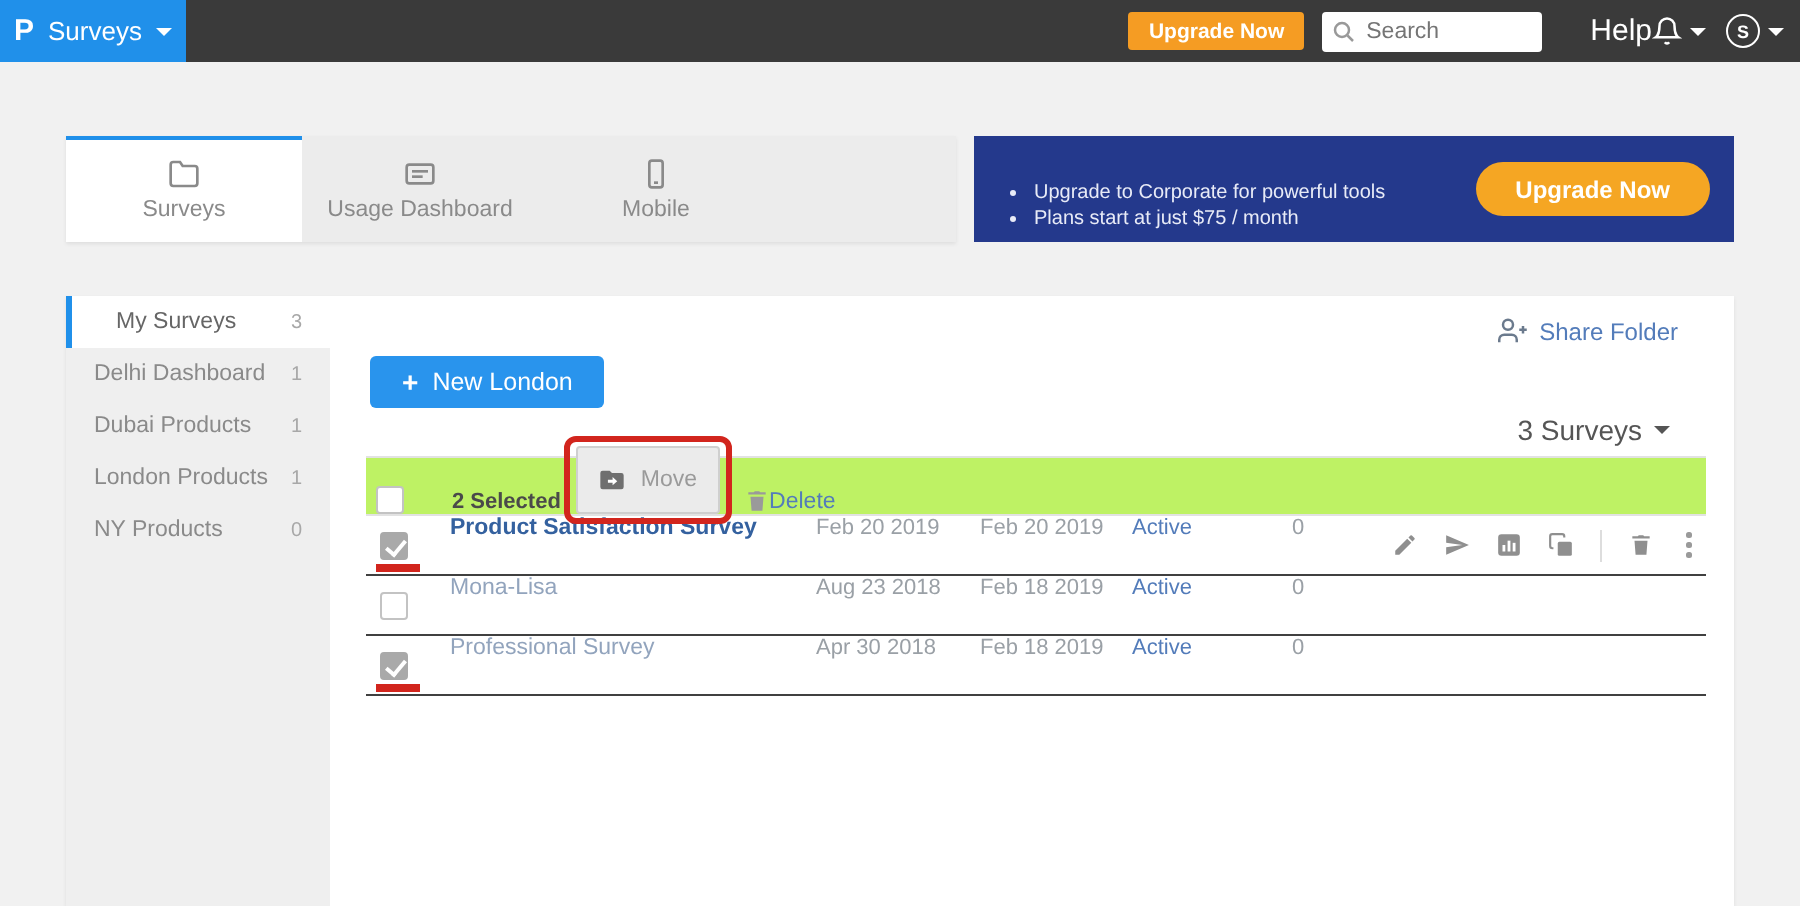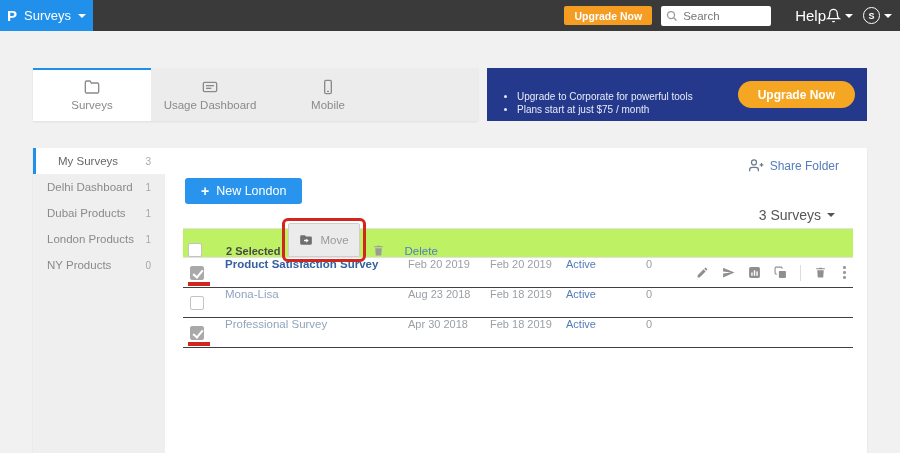--- a/index.html
+++ b/index.html
@@ -48,21 +48,21 @@
   .btn-new-survey .plus { font-size:14px; font-weight:bold; }
   .surveys-dd { position:absolute; top:59px; right:32px; display:flex; align-items:center; gap:6px; font-size:14px; color:#555; cursor:pointer; }
 
   
   .table { position:absolute; left:18px; right:14px; top:80px; }
   .thead { height:30px; background:#bef264; border-top:1px solid #e2e2e2; border-bottom:1px solid #e2e2e2; display:flex; align-items:flex-end; padding-left:5px; }
   .sel-label { font-size:11px; font-weight:bold; color:#4a4a4a; margin-left:24px; }
   .movewrap { position:relative; margin-left:8px; }
   .btn-move { height:24px; background:#ebebeb; border:1px solid #cfcfcf; border-radius:2px; color:#9a9a9a; font-size:11.5px; padding:16px 10px; display:flex; align-items:center; gap:7px; cursor:pointer; }
   .anno-box { position:absolute; left:-6px; top:-5px; right:-6px; bottom:-5px; border:3px solid #d2251d; border-radius:6px; pointer-events:none; }
-  .deletewrap { margin-left:12px; display:flex; align-items:center; gap:20px; color:#537cba; font-size:11.5px; cursor:pointer; }
+  .deletewrap { margin-left:12px; display:flex; align-items:center; gap:0; color:#537cba; font-size:11.5px; cursor:pointer; }
 
   .row { height:30px; border-bottom:1px solid #404040; display:flex; }
   .cell-cb { width:35px; flex:none; padding-left:7px; position:relative; align-self:stretch; display:flex; align-items:center; }
   .cell-title { width:190px; flex:none; padding-left:7px; font-size:11.5px; }
   .cell-title.bold { font-weight:bold; color:#34619f; }
   .cell-title.muted { color:#92a4bd; }
   .cell-date { width:82px; flex:none; font-size:11px; color:#9aa0a6; }
   .cell-date2 { width:76px; flex:none; font-size:11px; color:#9aa0a6; }
   .cell-status { width:80px; flex:none; font-size:11px; color:#537cba; cursor:pointer; }
   .cell-resp { width:50px; flex:none; font-size:11px; color:#9aa0a6; }

